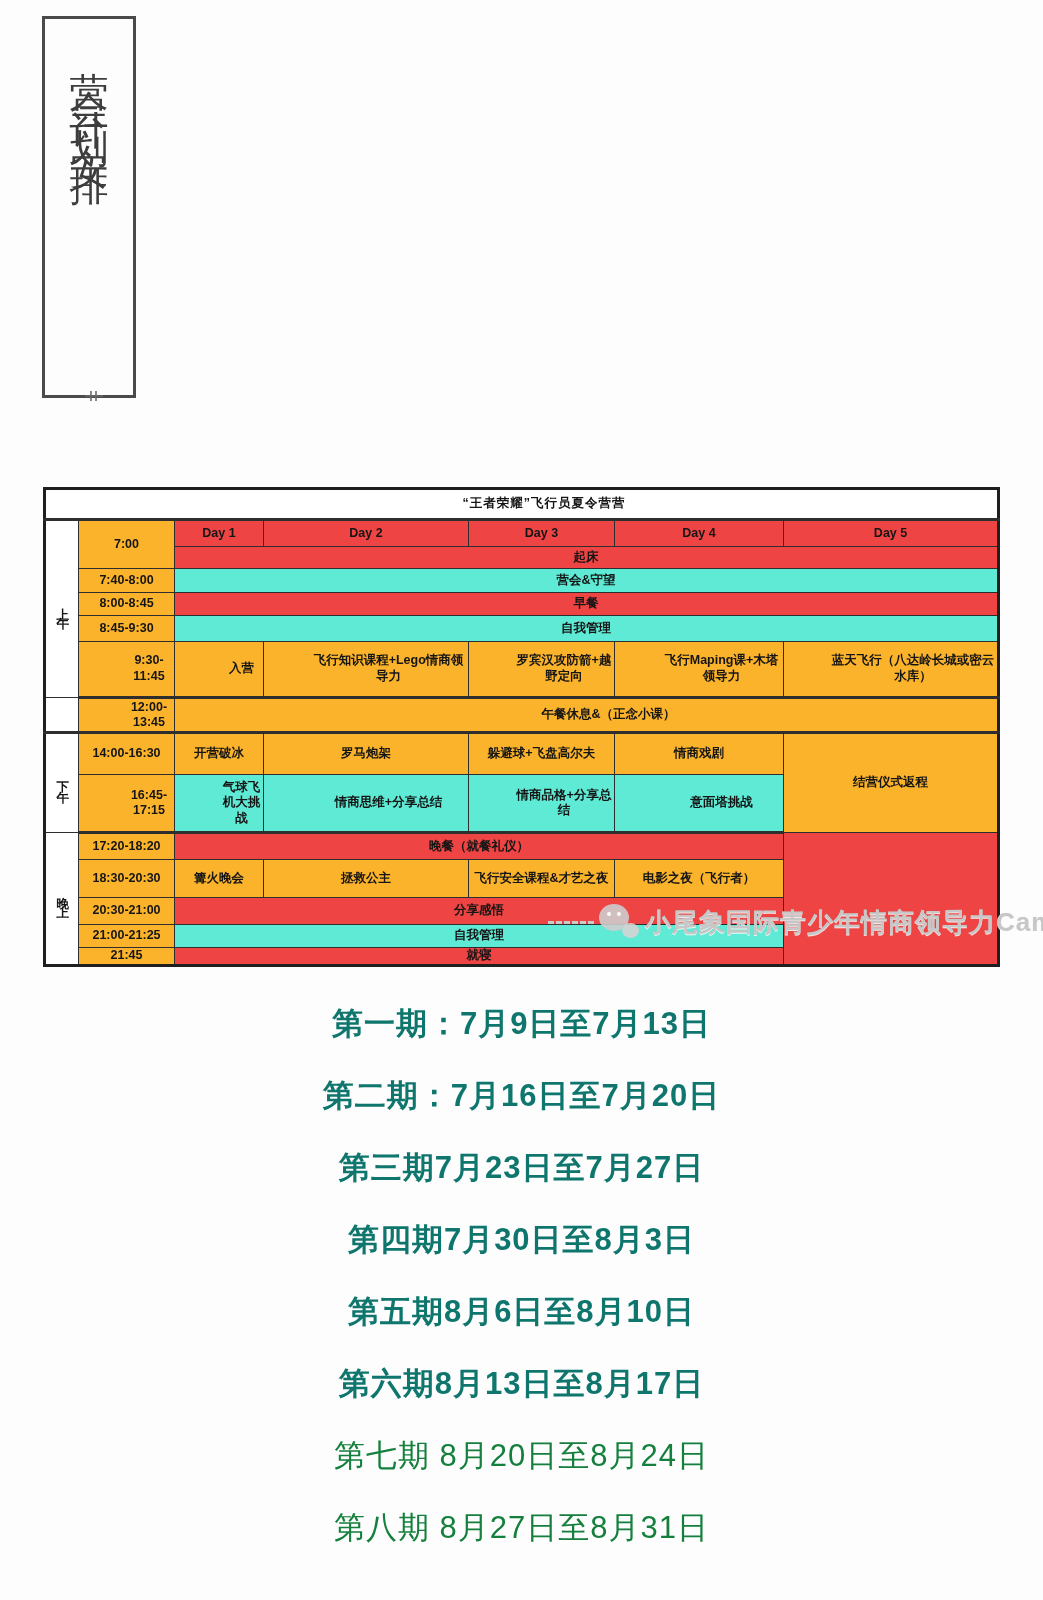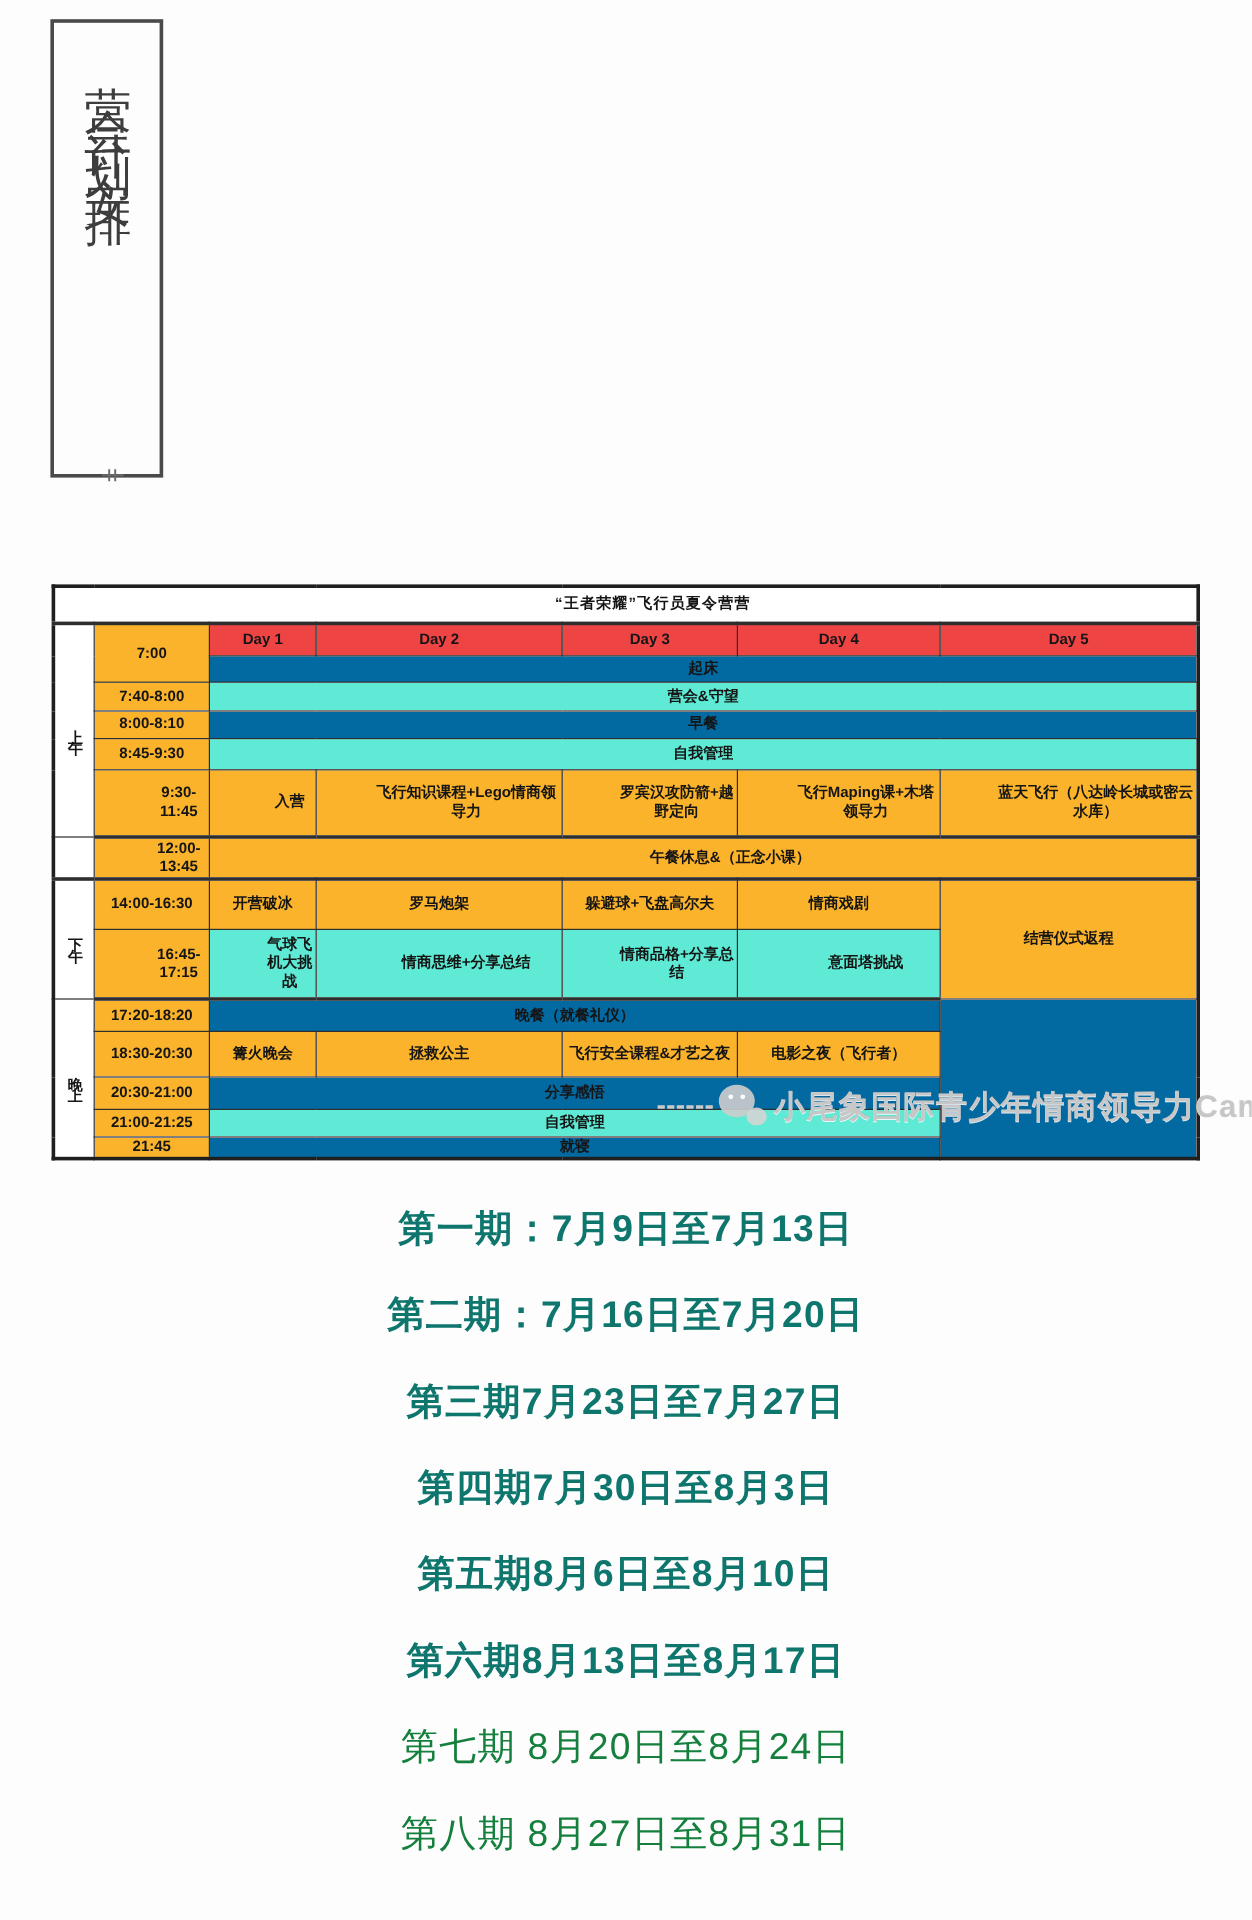--- a/index.html
+++ b/index.html
@@ -30,21 +30,21 @@
     border-collapse:collapse;table-layout:fixed;width:954px;
     border:3px solid #1f1f1f;
   }
   table.schedule td{
     border:1.8px solid #2e2e2e;
     text-align:center;vertical-align:middle;
     font-size:12.5px;font-weight:bold;color:#151515;
     padding:0 2px;box-sizing:border-box;overflow:hidden;line-height:1.25;
   }
   td.orange{background:#FBB32B;margin-left:20px;}
-  td.blue{background:#0369a1;}
+  td.blue{background:#ef4444;}
   td.white{background:#5eead4;}
   td.tbl-title{font-size:17.5px;background:#fff;letter-spacing:1px;}
   td.dayhead{font-size:14px;background:#ef4444;}
   td.time{font-size:13.5px;}
   td.period{background:#fff;font-size:15px;padding:0;}
   td.period .vert{
     writing-mode:vertical-rl;text-orientation:upright;letter-spacing:9px;
     display:inline-block;
   }
   td.period .horiz{font-size:13px;letter-spacing:0;text-decoration:underline;}
@@ -115,21 +115,21 @@
     <td class="dayhead">Day 5</td>
   </tr>
   <tr style="height:22px">
     <td colspan="5" class="blue">起床</td>
   </tr>
   <tr style="height:24px">
     <td class="orange time">7:40-8:00</td>
     <td colspan="5" class="white">营会&amp;守望</td>
   </tr>
   <tr style="height:23px">
-    <td class="orange time">8:00-8:10</td>
+    <td class="orange time">8:00-8:45</td>
     <td colspan="5" class="blue">早餐</td>
   </tr>
   <tr style="height:26px">
     <td class="orange time">8:45-9:30</td>
     <td colspan="5" class="white">自我管理</td>
   </tr>
   <tr class="sep" style="height:56px">
     <td class="orange time">9:30-11:45</td>
     <td class="orange">入营</td>
     <td class="orange">飞行知识课程+Lego情商领导力</td>

